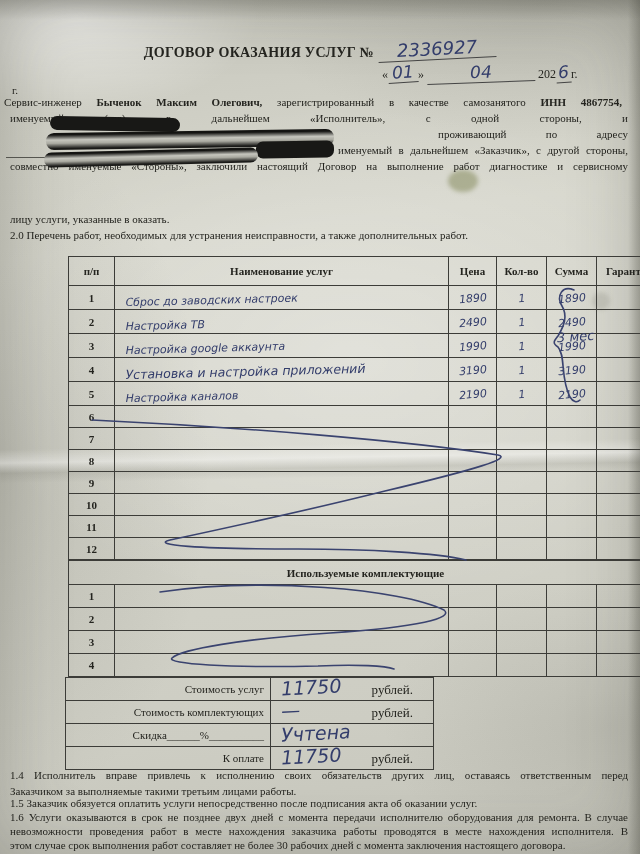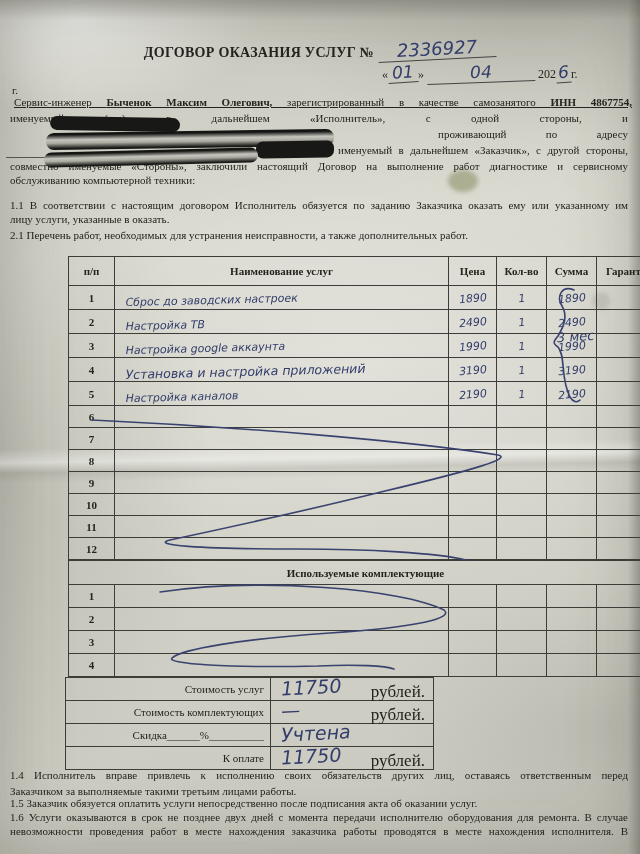--- a/index.html
+++ b/index.html
@@ -62,21 +62,21 @@
   .parts .band td { height:23px; font-weight:bold; }
   .parts .pr td { height:22px; }
   .numcell { font-weight:bold; }
   .hw-name { font-size:14px; text-align:left !important; padding-left:10px !important;
     white-space:nowrap; transform:rotate(-1.5deg); }
   .hw-cell { font-size:14px; transform:rotate(-5deg); }
 
   .tot { border-collapse:collapse; table-layout:fixed;text-align:right; }
   .tot td { border:1px solid #3c3c38; height:22px; padding:0 6px; font-size:11px; vertical-align:middle; }
   .tot .val { position:relative; }
-  .tot .unit { position:absolute; right:8px; top:4px; font-size:17px; }
+  .tot .unit { position:absolute; right:20px; top:4px; font-size:13px; }
   .tot .hwv { position:absolute; left:10px; top:-2px; font-size:19px; white-space:nowrap;
     transform:rotate(-3deg); }
 
   .ink-svg { position:absolute; left:0; top:0; pointer-events:none; }
   .warr-note { position:absolute; left:557px; top:329px; font-size:13px; white-space:nowrap;
     transform:rotate(-4deg); }
   .blank-stub { position:absolute; height:1px; background:#55554f; }
 </style>
 </head>
 <body>
@@ -95,39 +95,37 @@
   </div>
 
   <div class="abs date-row">
     <span>«</span><span class="u hw hw-lg" style="width:30px; transform:rotate(-4deg);">01</span><span>»</span>
     <span class="u hw hw-lg" style="width:108px; transform:rotate(-2deg);">04</span>
     <span>202</span><span class="u hw hw-lg" style="width:15px; transform:rotate(-4deg);">6</span><span>г.</span>
   </div>
 
   <div class="abs printed" style="left:12px; top:84px;">г.</div>
 
-  <div class="abs printed jl" style="left:14px; top:96px; width:618px;text-decoration:underline;">
+  <div class="abs printed jl" style="left:4px; top:96px; width:618px;">
     <span>Сервис-инженер </span><span class="b">Быченок Максим Олегович, </span><span>зарегистрированный в качестве самозанятого </span><span class="b">ИНН </span><span class="b">4867754,</span>
   </div>
   <div class="abs printed jl" style="left:10px; top:112px; width:618px;">именуемый (-ая) в дальнейшем «Исполнитель», с одной стороны, и</div>
   <div class="abs printed jl" style="left:338px; top:144px; width:290px;">именуемый в дальнейшем «Заказчик», с другой стороны,</div>
   <div class="abs printed jl" style="left:438px; top:128px; width:190px;">проживающий по адресу</div>
   <div class="abs printed jl" style="left:10px; top:160px; width:618px;">совместно именуемые «Стороны», заключили настоящий Договор на выполнение работ диагностике и сервисному</div>
-  <div class="abs printed" style="left:10px; top:174px; width:618px;">обслуживанию компьютерной техники:</div>
 
   <div class="blank-stub" style="left:6px; top:157px; width:46px;"></div>
 
   <div class="redact-solid" style="left:50px; top:117px; width:130px; height:14px; transform:rotate(1deg);"></div>
   <div class="redact-strip" style="left:46px; top:131px; width:288px; height:17px; transform:rotate(-0.8deg);"></div>
   <div class="redact-solid" style="left:256px; top:141px; width:78px; height:17px; transform:rotate(-1deg);"></div>
   <div class="redact-strip" style="left:44px; top:150px; width:214px; height:15px; transform:rotate(-1.4deg);"></div>
 
-  <div class="abs printed jl" style="left:10px; top:199px; width:618px;">1.1 В соответствии с настоящим договором Исполнитель обязуется по заданию Заказчика оказать ему или указанному им</div>
   <div class="abs printed" style="left:10px; top:213px; width:618px;">лицу услуги, указанные в оказать.</div>
-  <div class="abs printed" style="left:10px; top:229px; width:618px;">2.1 Перечень работ, необходимых для устранения неисправности, а также дополнительных работ.</div>
+  <div class="abs printed" style="left:10px; top:229px; width:618px;">2.0 Перечень работ, необходимых для устранения неисправности, а также дополнительных работ.</div>
 
   <table class="svc abs" style="left:28px; top:256px; width:594px;">
     <colgroup>
         <col style="width:46px">
         <col style="width:334px">
         <col style="width:48px">
         <col style="width:50px">
         <col style="width:50px">
         <col style="width:66px">
       </colgroup>
@@ -321,20 +319,21 @@
       </td>
     </tr>
   </tbody>
     </table>
 
   <div class="abs printed jl" style="left:10px; top:769px; width:618px;">1.4 Исполнитель вправе привлечь к исполнению своих обязательств других лиц, оставаясь ответственным перед</div>
   <div class="abs printed" style="left:10px; top:785px; width:618px;">Заказчиком за выполняемые такими третьим лицами работы.</div>
   <div class="abs printed" style="left:10px; top:797px; width:618px;">1.5 Заказчик обязуется оплатить услуги непосредственно после подписания акта об оказании услуг.</div>
   <div class="abs printed jl" style="left:10px; top:811px; width:618px;">1.6 Услуги оказываются в срок не позднее двух дней с момента передачи исполнителю оборудования для ремонта. В случае</div>
   <div class="abs printed jl" style="left:10px; top:825px; width:618px;">невозможности проведения работ в месте нахождения заказчика работы проводятся в месте нахождения исполнителя. В</div>
+  <div class="abs printed" style="left:10px; top:839px; width:618px;">этом случае срок выполнения работ составляет не более 30 рабочих дней с момента заключения настоящего договора.</div>
 
   <div class="warr-note hw">3 мес</div>
 
   <svg class="ink-svg" width="640" height="854" viewBox="0 0 640 854">
     <g fill="none" stroke="#3a436f" stroke-width="1.6" stroke-linecap="round">
       <path d="M92,420 C240,427 410,441 498,455 C512,458 478,469 385,491 C305,511 212,531 170,540 C150,545 196,549 298,549 C368,549 438,553 466,560"></path>
       <path d="M160,592 C262,577 402,589 444,610 C454,618 420,627 330,633 C242,639 182,649 172,658 C166,664 228,668 318,666 C358,664 386,666 394,669"></path>
       <path d="M574,290 C562,285 556,296 562,306 C568,316 564,326 558,336 C554,341 552,343 558,347 C566,356 560,378 570,397 C573,402 577,403 580,400"></path>
     </g>
   </svg>

